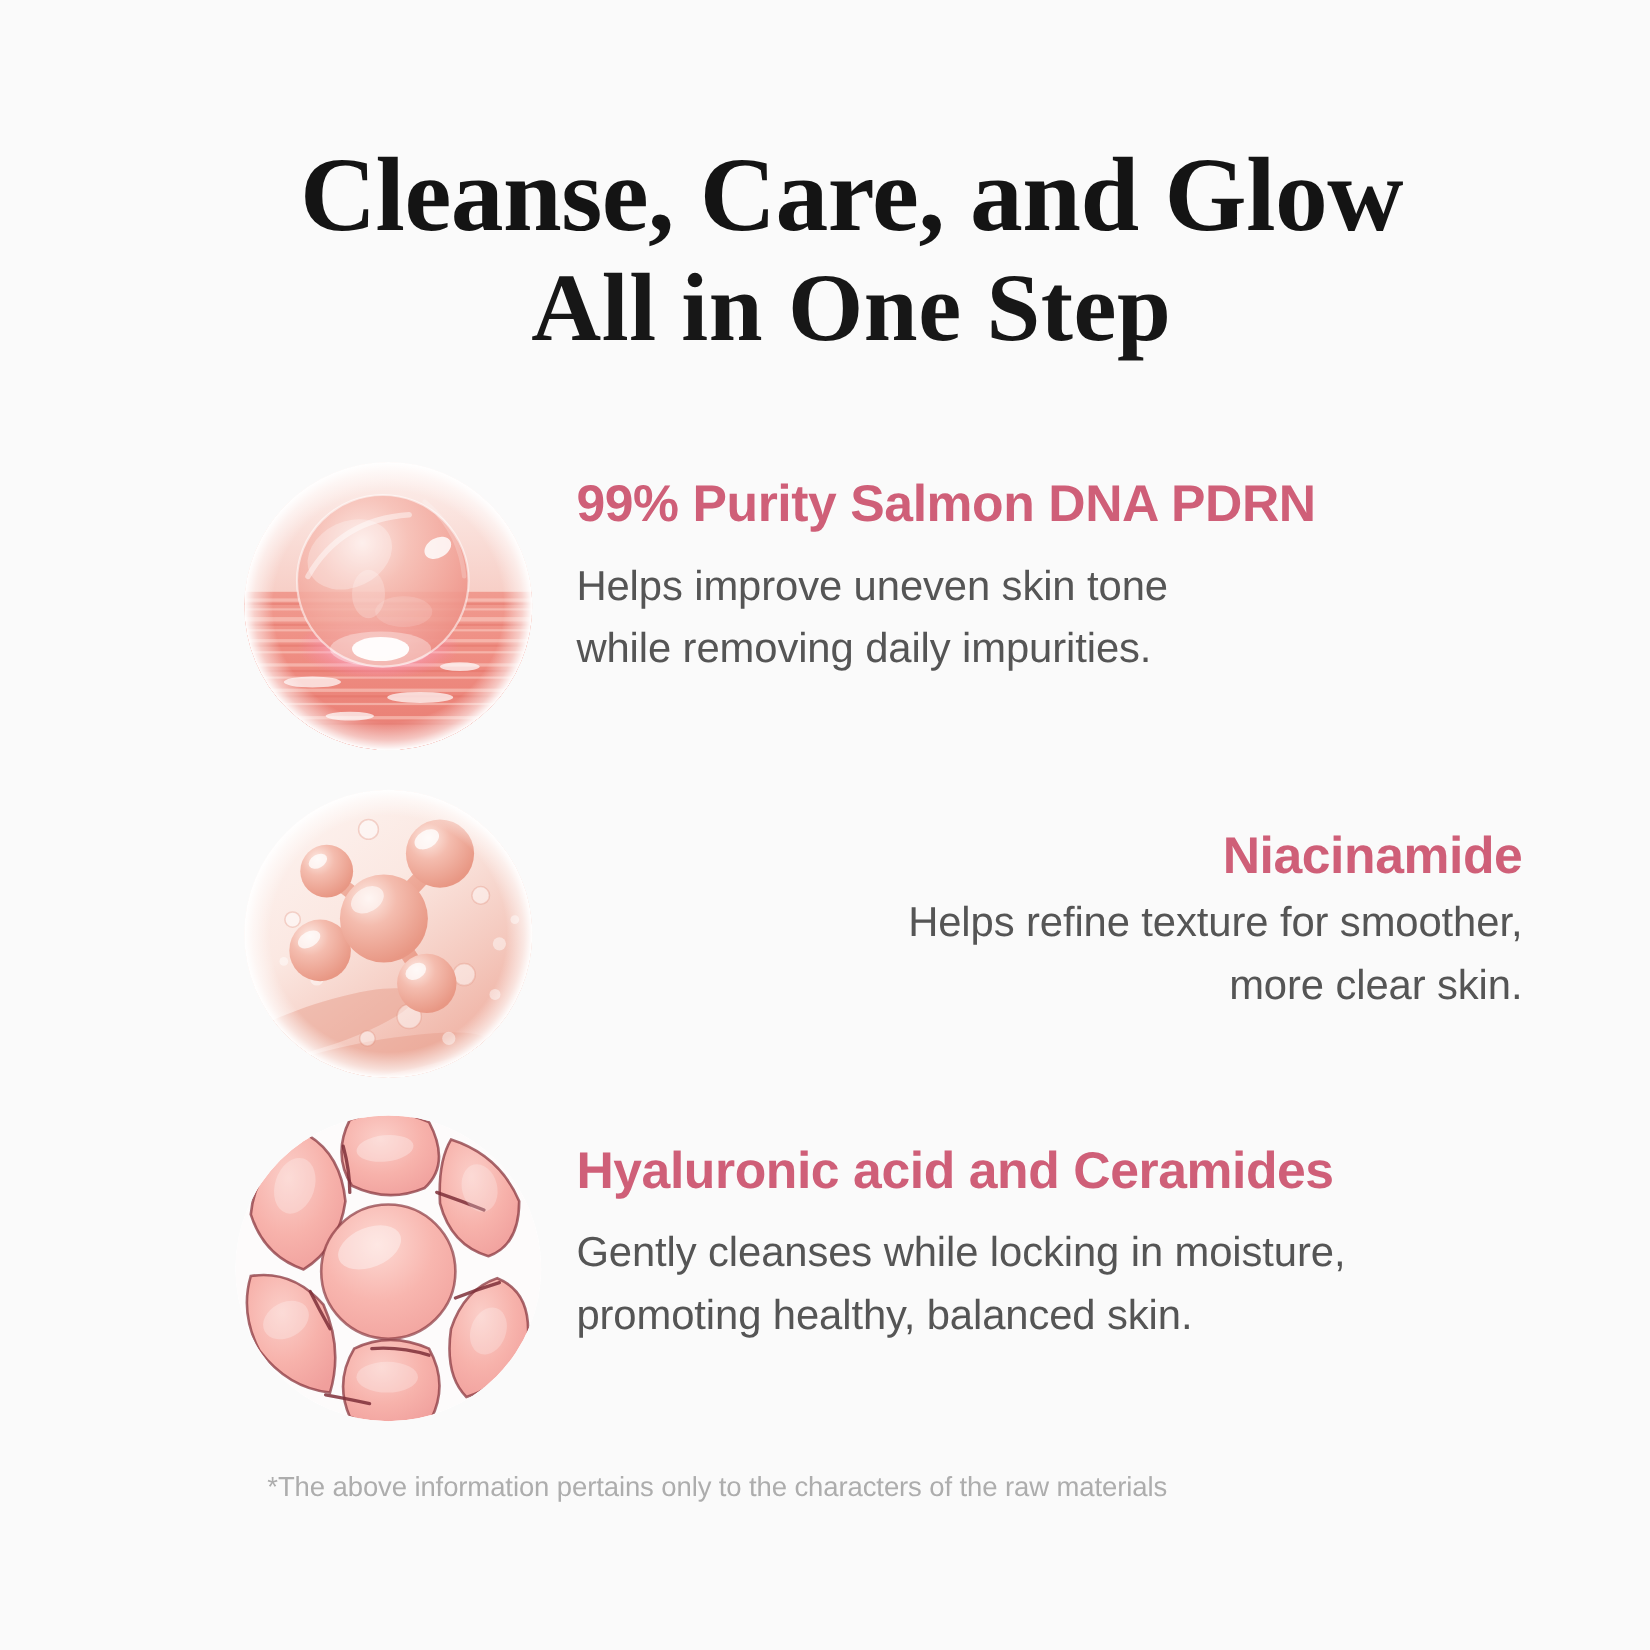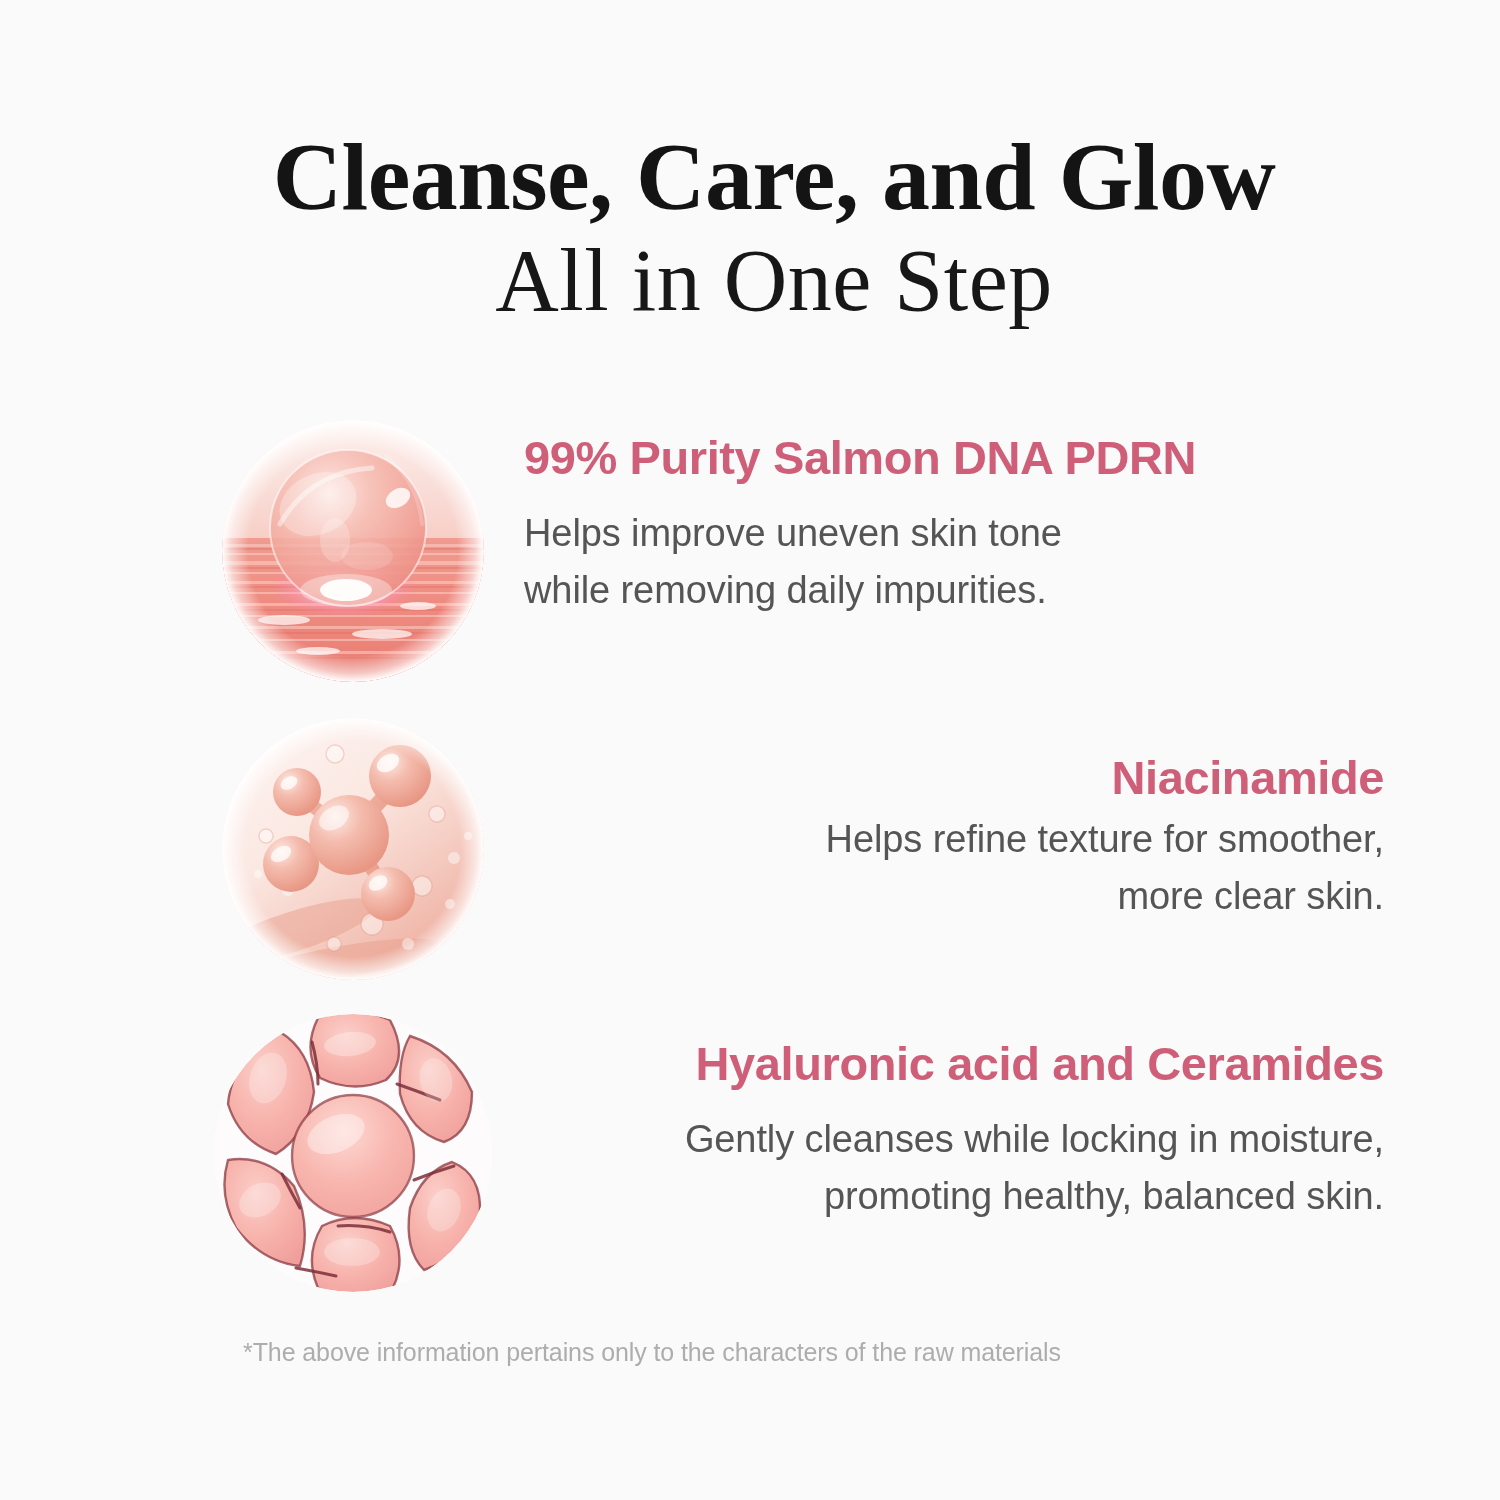--- a/index.html
+++ b/index.html
@@ -30,21 +30,21 @@
     font-family:"Liberation Serif", "DejaVu Serif", serif;
     font-weight:700;
     font-size:96px;
     line-height:1.02;
     letter-spacing:-0.5px;
     color:#141414;
     white-space:nowrap;
   }
   .title-line-2 {
     font-family:"Liberation Serif", "DejaVu Serif", serif;
-    font-weight:400;
+    font-weight:700;
     font-size:88px;
     line-height:1.12;
     letter-spacing:0.5px;
     color:#171717;
     white-space:nowrap;
     margin-top:6px;
   }
 
   
   .features { position:absolute; top:420px; left:0; width:1500px; }
@@ -87,21 +87,21 @@
     letter-spacing:-0.1px;
     color:#555555;
     margin-top:20px;
   }
   .feature-desc span { display:block; white-space:nowrap; }
 
   
   .feature.f1 .feature-text { top:12px; }
   .feature.f2 .feature-text { top:28px;text-align:right; }
   .feature.f2 .feature-desc  { margin-top:6px; }
-  .feature.f3 .feature-text { top:10px;text-align:right; }
+  .feature.f3 .feature-text { top:10px; }
 
   .feature.f1 .thumb { top:0px; }
   .feature.f2 .thumb { top:-6px; }
   .feature.f3 .thumb { left:214px; top:-14px; width:278px; height:278px; }
 
   
   .footnote {
     position:absolute;
     left:0; top:1338px; width:1304px;
     text-align:center;

